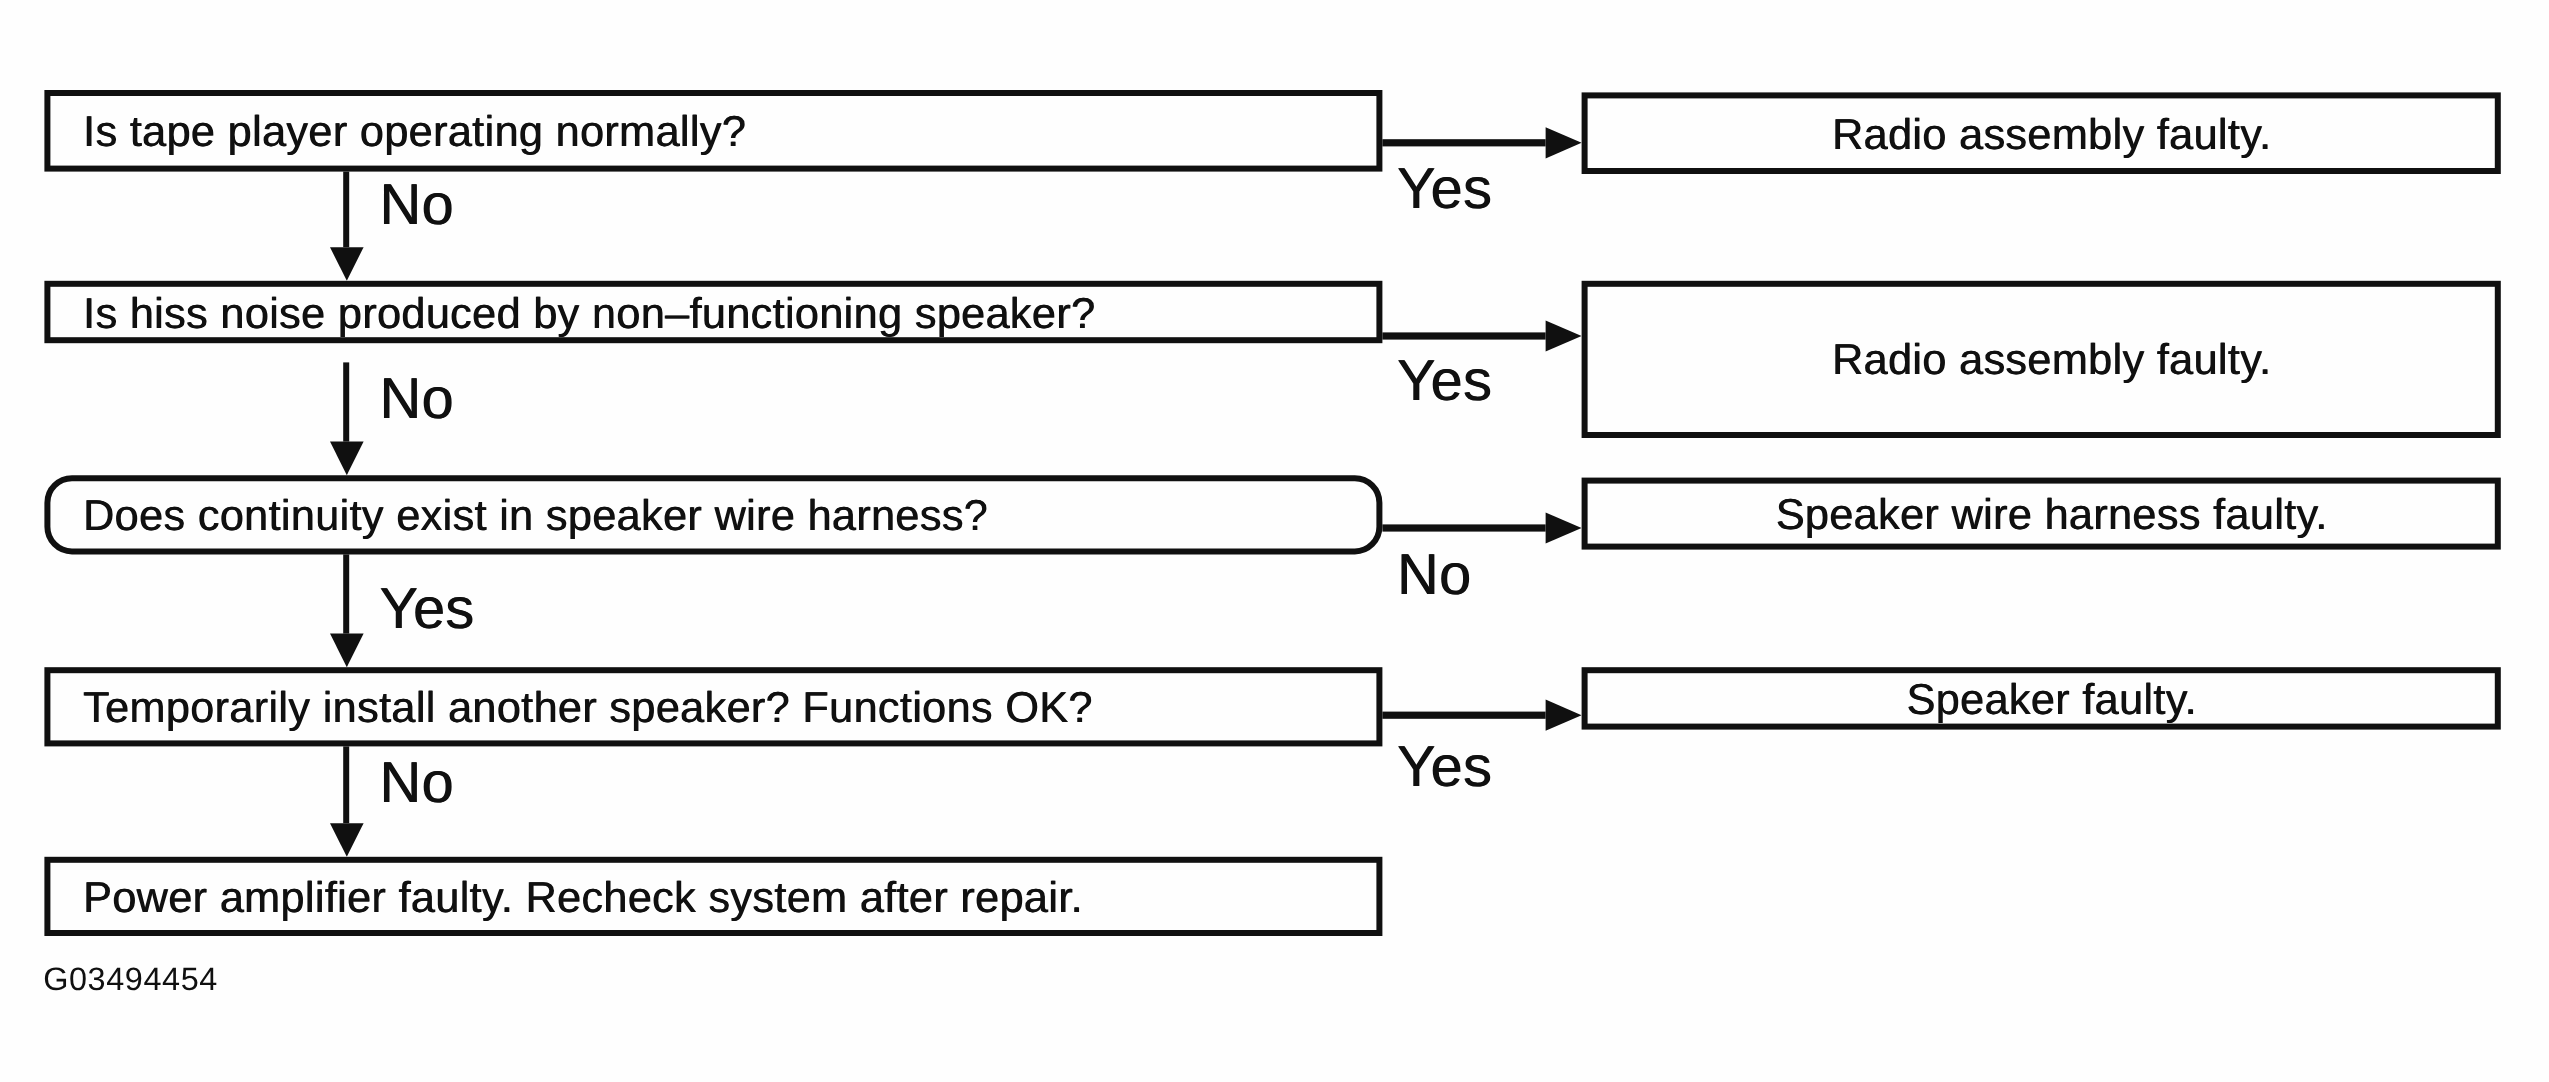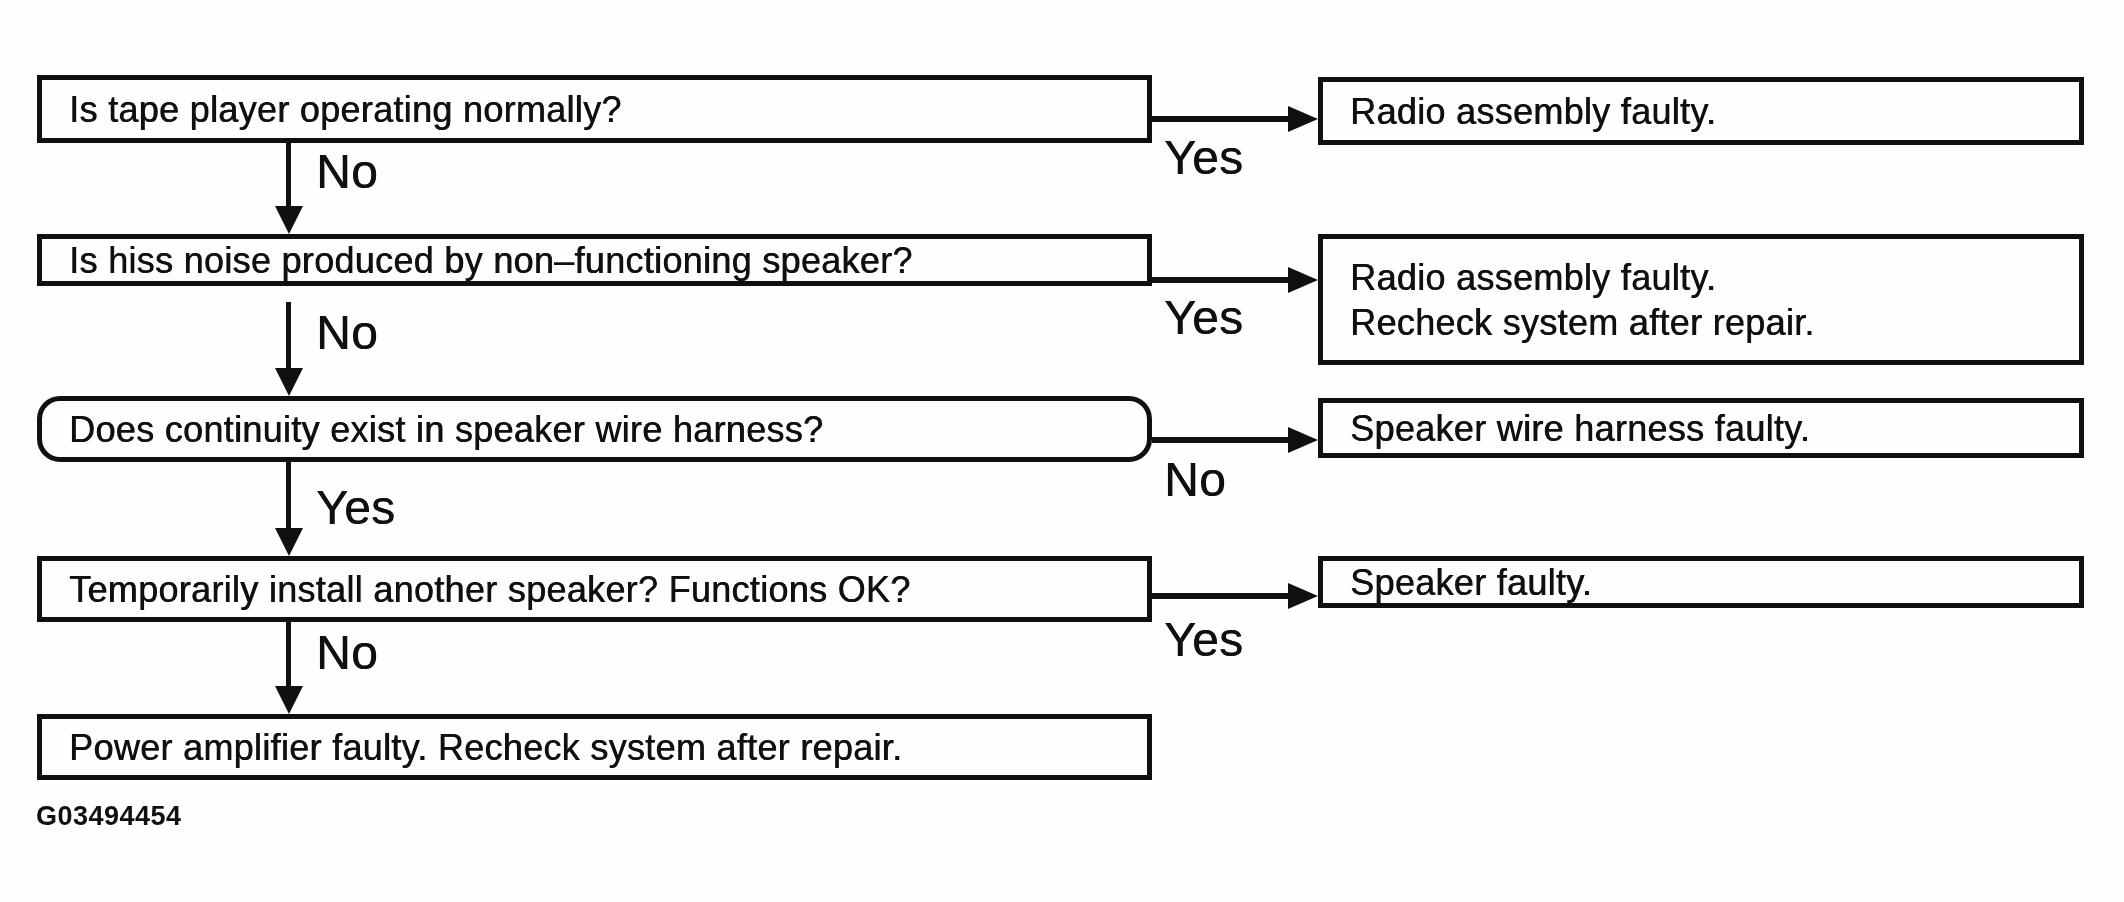--- a/index.html
+++ b/index.html
@@ -22,21 +22,21 @@
     justify-content: center;
     padding-left: 27px;
     padding-right: 10px;
     font-size: 36px;
     letter-spacing: 0.3px;
     text-shadow: 0.6px 0 0 currentColor;
     line-height: 45px;
     white-space: nowrap;
   }
   .left-box  { left: 37px;  width: 1115px; }
-  .right-box { left: 1318px; width: 766px; }
+  .right-box { left: 1318px; width: 766px; align-items: center; }
   .flow-label {
     position: absolute;
     font-size: 48px;
     line-height: 44px;
     letter-spacing: 0.3px;
     text-shadow: 0.6px 0 0 currentColor;
     white-space: nowrap;
   }
   .vshaft { position: absolute; left: 286px; width: 5px; background: #101010; }
   .vhead  {
@@ -50,21 +50,21 @@
     position: absolute; left: 1288px; width: 0; height: 0;
     border-top: 13px solid transparent;
     border-bottom: 13px solid transparent;
     border-left: 30px solid #101010;
   }
   .figure-id {
     position: absolute;
     left: 36px;
     top: 801px;
     font-size: 27px;
-    font-weight: 700;
+    font-weight: 400;
     letter-spacing: 0.5px;
   }
 </style>
 </head>
 <body>
 
 <div class="canvas">
 
   <div class="box left-box" style="top:75px; height:68px;">
     <span>Is tape player operating normally?</span>
@@ -80,21 +80,20 @@
   <div class="flow-label" style="left:316px; top:150px;">No</div>
 
   <div class="box left-box" style="top:234px; height:52px;">
     <span>Is hiss noise produced by non–functioning speaker?</span>
   </div>
   <div class="hshaft" style="top:277px;"></div>
   <div class="hhead" style="top:267px;"></div>
   <div class="flow-label" style="left:1164px; top:296px;">Yes</div>
   <div class="box right-box" style="top:234px; height:131px;">
     <span>Radio assembly faulty.</span>
-    <span>Recheck system after repair.</span>
   </div>
   <div class="vshaft" style="top:302px; height:66px;"></div>
   <div class="vhead" style="top:368px;"></div>
   <div class="flow-label" style="left:316px; top:311px;">No</div>
 
   <div class="box left-box" style="top:396px; height:66px;border-radius:23px;">
     <span>Does continuity exist in speaker wire harness?</span>
   </div>
   <div class="hshaft" style="top:437px;"></div>
   <div class="hhead" style="top:427px;"></div>

